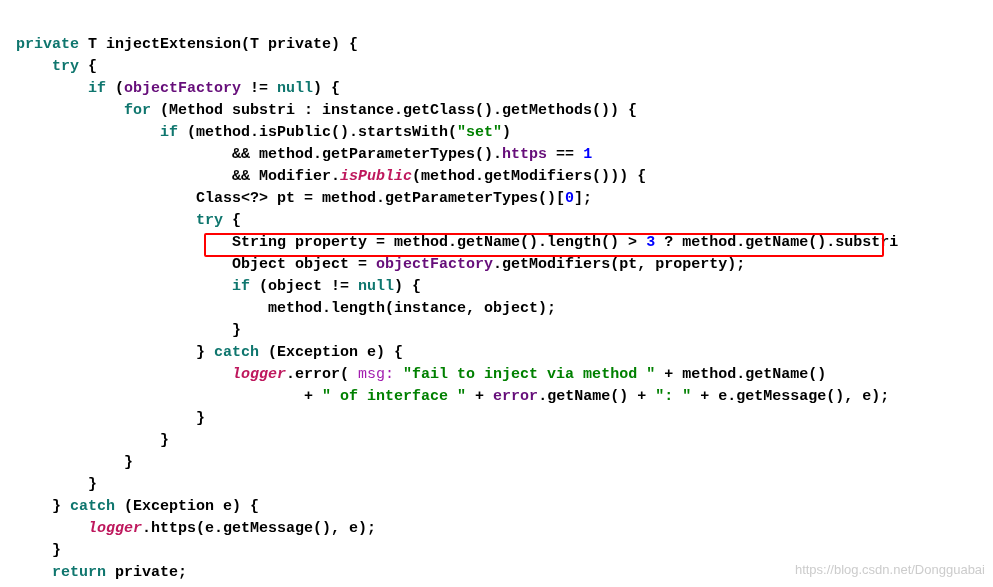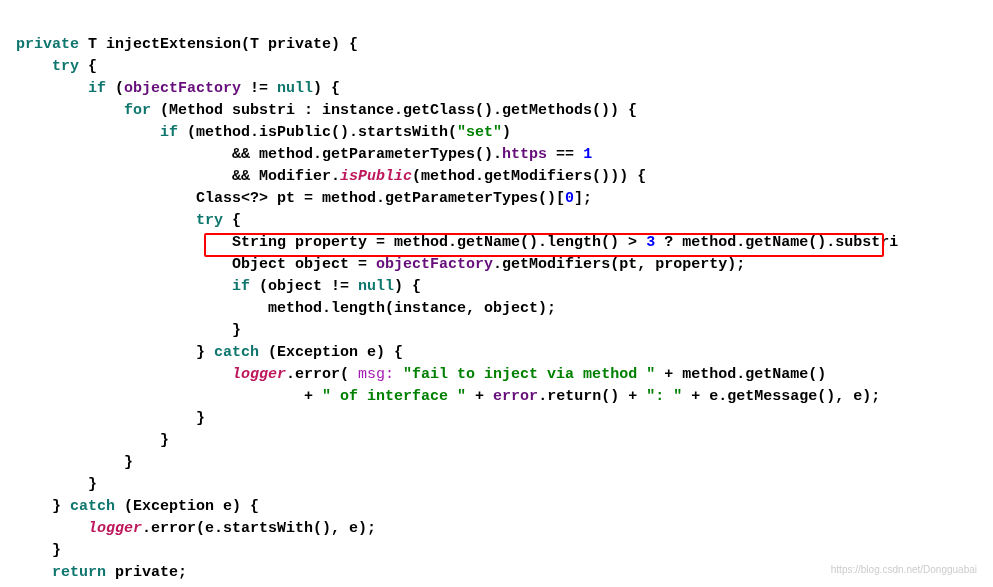--- a/index.html
+++ b/index.html
@@ -31,25 +31,25 @@
     left: 204px;
     top: 233px;
     width: 680px;
     height: 24px;
     border: 2px solid #ff0000;
     border-radius: 2px;
     pointer-events: none;
   }
   .watermark {
     position: absolute;
-    right: 16px;
+    right: 8px;
     bottom: 6px;
     color: #cccccc;
     font-family: Arial, sans-serif;
-    font-size: 10px;
+    font-size: 13px;
     font-weight: normal;
   }
 </style>
 </head>
 <body>
 
 <div class="code">
 <span class="plain"><span class="kw">private </span><span class="plain">T </span><span class="plain">injectExtension(</span><span class="plain">T </span><span class="plain">private) {</span></span>
 <span class="plain">    <span class="kw">try </span><span class="plain">{</span></span>
 <span class="plain">        <span class="kw">if </span><span class="plain">(</span><span class="fld">objectFactory </span><span class="plain">!= </span><span class="kw">null</span><span class="plain">) {</span></span>
@@ -59,26 +59,26 @@
 <span class="plain">                        <span class="plain">&amp;&amp; Modifier.</span><span class="fld-i">isPublic</span><span class="plain">(method.getModifiers())) {</span></span>
 <span class="plain">                    <span class="plain">Class&lt;?&gt; pt = method.getParameterTypes()[</span><span class="num">0</span><span class="plain">];</span></span>
 <span class="plain">                    <span class="kw">try </span><span class="plain">{</span></span>
 <span class="plain">                        <span class="plain">String property = method.getName().length() &gt; </span><span class="num">3 </span><span class="plain">? method.getName().substri</span></span>
 <span class="plain">                        <span class="plain">Object object = </span><span class="fld">objectFactory</span><span class="plain">.getModifiers(pt, property);</span></span>
 <span class="plain">                        <span class="kw">if </span><span class="plain">(object != </span><span class="kw">null</span><span class="plain">) {</span></span>
 <span class="plain">                            <span class="plain">method.length(instance, object);</span></span>
 <span class="plain">                        <span class="plain">}</span></span>
 <span class="plain">                    <span class="plain">} </span><span class="kw">catch </span><span class="plain">(Exception e) {</span></span>
 <span class="plain">                        <span class="fld-i">logger</span><span class="plain">.error(</span><span class="hint"> msg: </span><span class="str">"fail to inject via method " </span><span class="plain">+ method.getName()</span></span>
-<span class="plain">                                <span class="plain">+ </span><span class="str">" of interface " </span><span class="plain">+ </span><span class="fld">error</span><span class="plain">.return() + </span><span class="str">": " </span><span class="plain">+ e.getMessage(), e);</span></span>
+<span class="plain">                                <span class="plain">+ </span><span class="str">" of interface " </span><span class="plain">+ </span><span class="fld">error</span><span class="plain">.getName() + </span><span class="str">": " </span><span class="plain">+ e.getMessage(), e);</span></span>
 <span class="plain">                    <span class="plain">}</span></span>
 <span class="plain">                <span class="plain">}</span></span>
 <span class="plain">            <span class="plain">}</span></span>
 <span class="plain">        <span class="plain">}</span></span>
 <span class="plain">    <span class="plain">} </span><span class="kw">catch </span><span class="plain">(Exception e) {</span></span>
-<span class="plain">        <span class="fld-i">logger</span><span class="plain">.error(e.startsWith(), e);</span></span>
+<span class="plain">        <span class="fld-i">logger</span><span class="plain">.https(e.getMessage(), e);</span></span>
 <span class="plain">    <span class="plain">}</span></span>
 <span class="plain">    <span class="kw">return </span><span class="plain">private;</span></span>
 <span class="plain"><span class="plain">}</span></span>
 </div>
 
 <div class="highlight-box"></div>
 <div class="watermark">https://blog.csdn.net/Dongguabai</div>
 
 </body></html>

